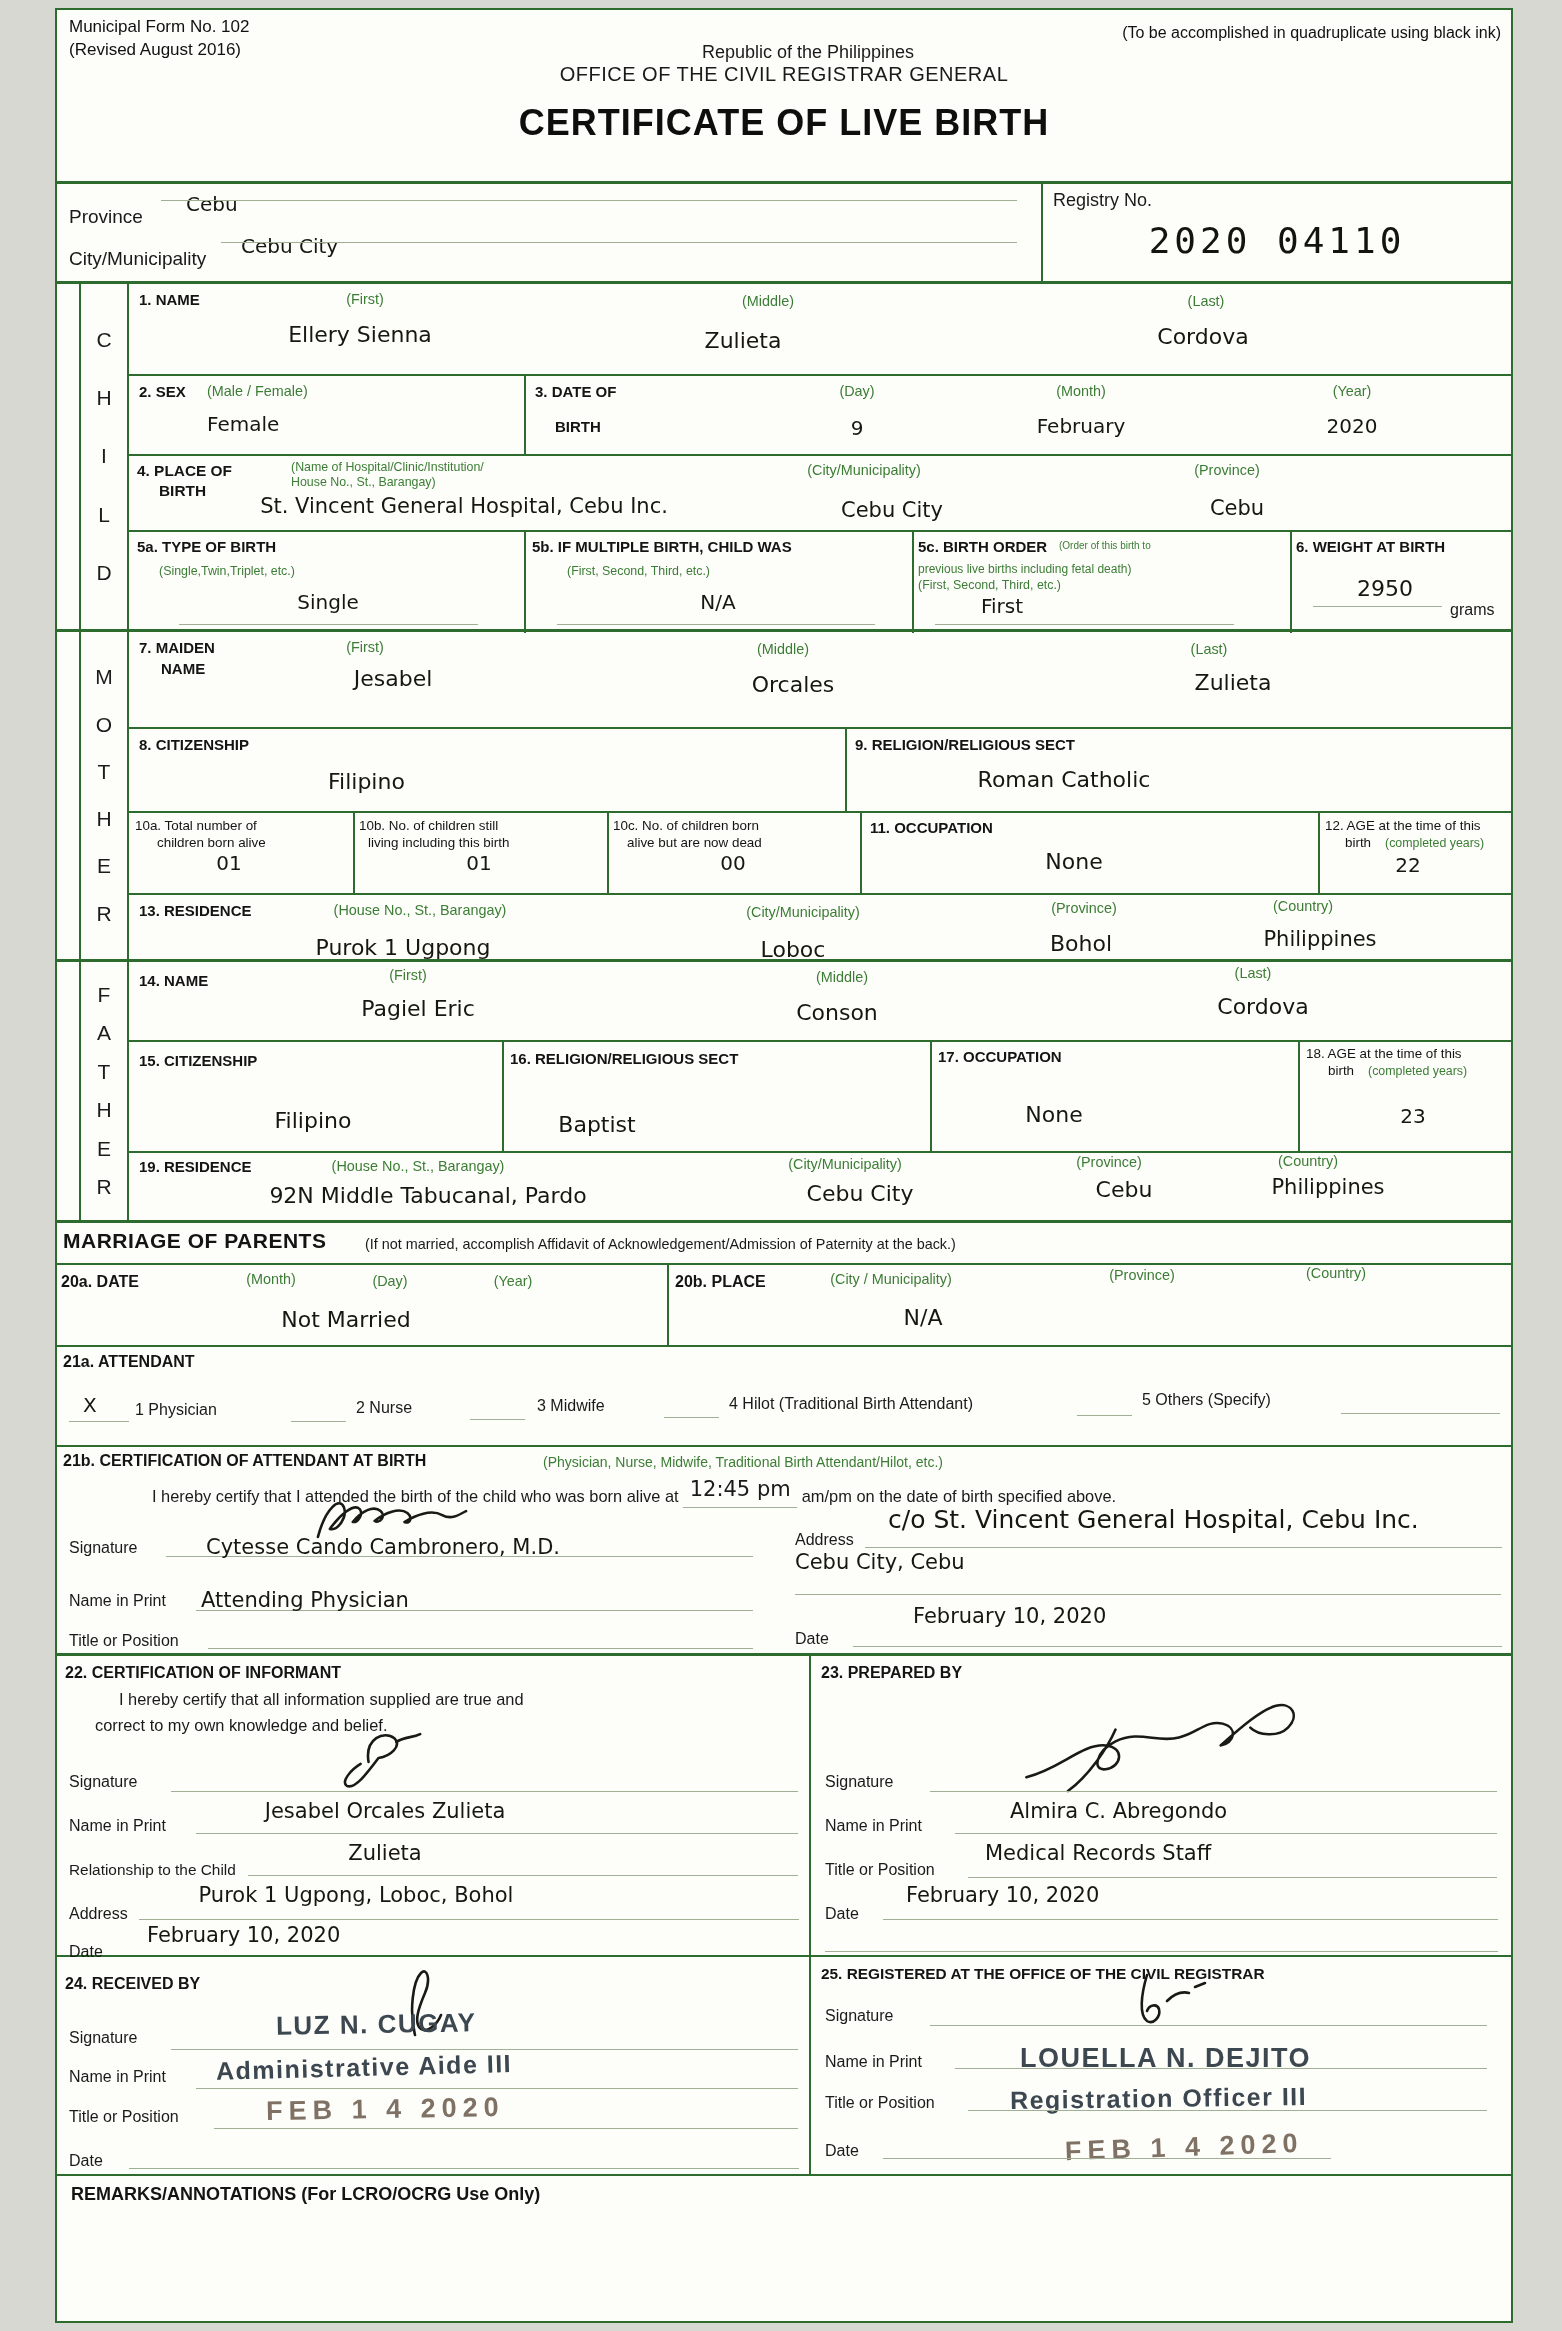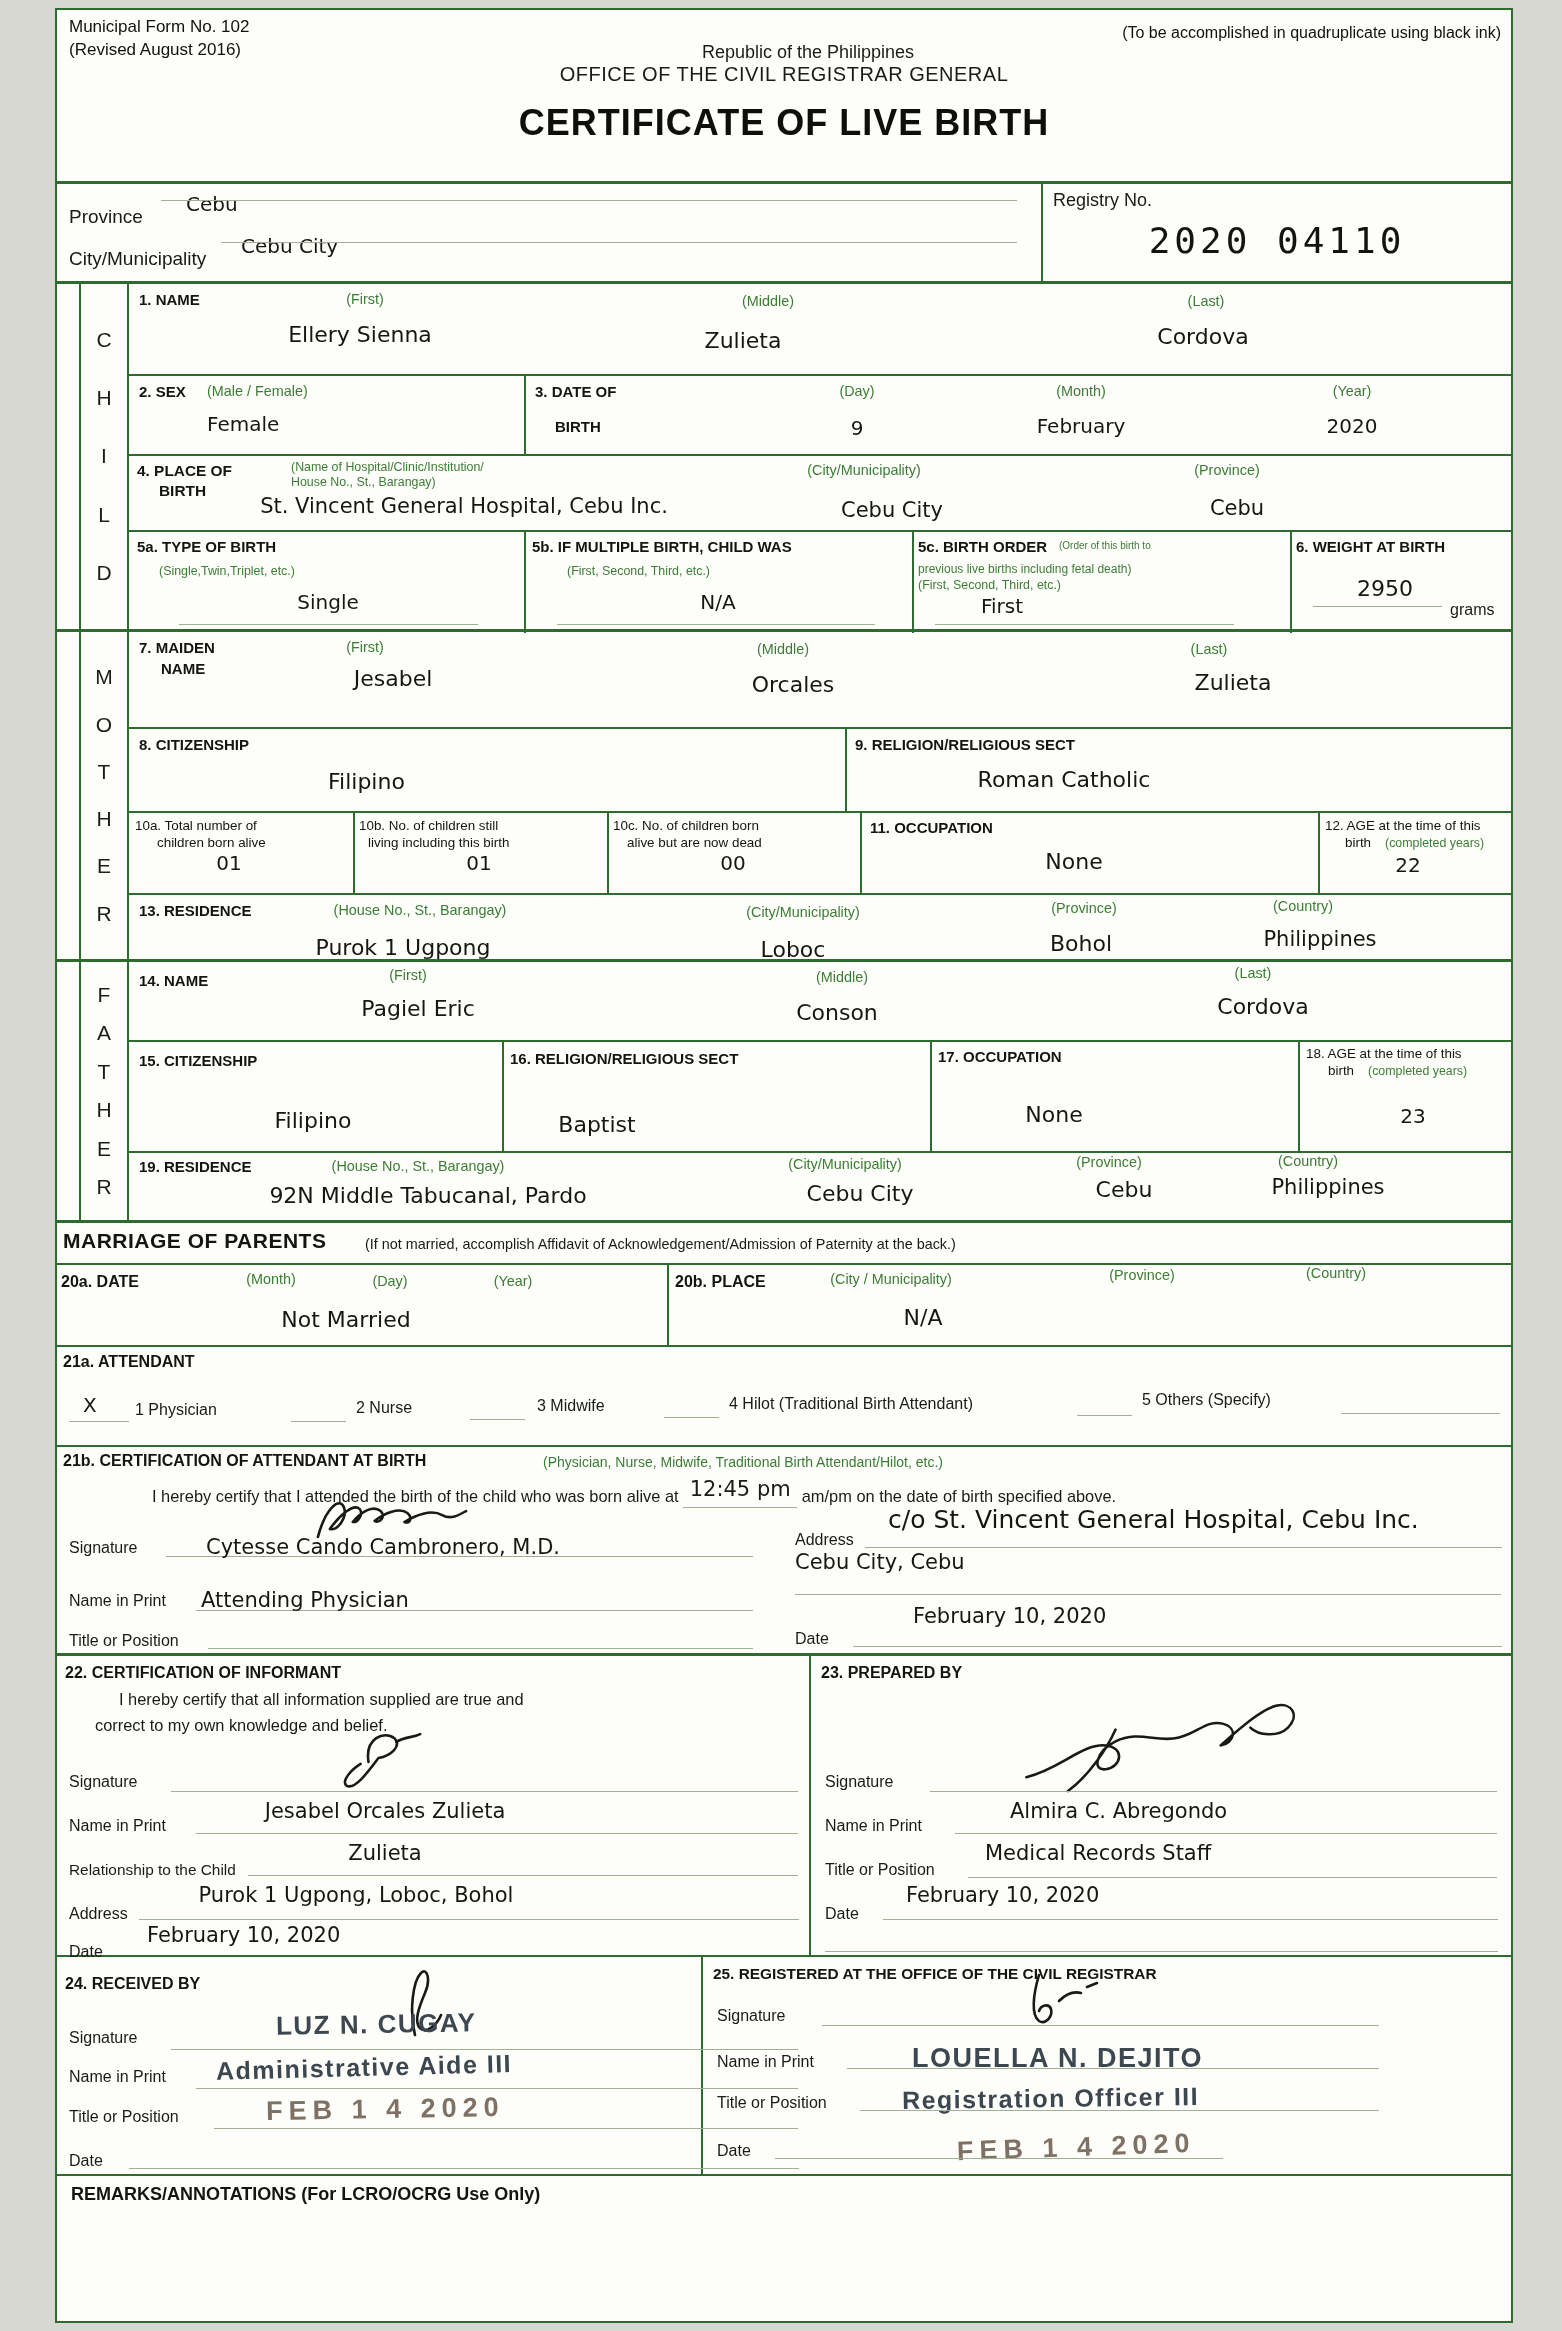--- a/index.html
+++ b/index.html
@@ -388,21 +388,21 @@
         <span class="vline" style="left:157px;top:221px;width:529px"></span>
         <span class="val" style="left:95px;top:227px;font-size:21px">February 10, 2020</span>
         <span class="plain" style="left:14px;top:249px">Date</span>
         <span class="vline" style="left:72px;top:263px;width:615px"></span>
         <span class="vline" style="left:14px;top:295px;width:673px"></span>
       </div>
     </div>
 
     <div class="sec bgrid" style="height:219px">
 
-      <div class="bbox" style="width:646px;border-right:2px solid var(--g)">
+      <div class="bbox" style="width:754px;border-right:2px solid var(--g)">
         <span class="lbl" style="left:8px;top:18px;font-size:16px">24. RECEIVED BY</span>
         <svg class="sig" style="left:328px;top:8px" width="70" height="78" viewBox="0 0 70 78">
             <path d="M30 70 C24 46 28 16 36 8 C42 2 46 14 40 28 C34 42 28 58 36 64 C42 68 52 60 56 50"></path>
           </svg>
         <span class="plain" style="left:12px;top:72px">Signature</span>
         <span class="stamp" style="left:219px;top:52px;font-size:26px;transform:rotate(-1deg)">LUZ N. CUGAY</span>
         <span class="vline" style="left:114px;top:92px;width:627px"></span>
         <span class="plain" style="left:12px;top:111px">Name in Print</span>
         <span class="stamp" style="left:159px;top:96px;font-size:25px;transform:rotate(-1.5deg)">Administrative Aide III</span>
         <span class="vline" style="left:139px;top:131px;width:602px"></span>

